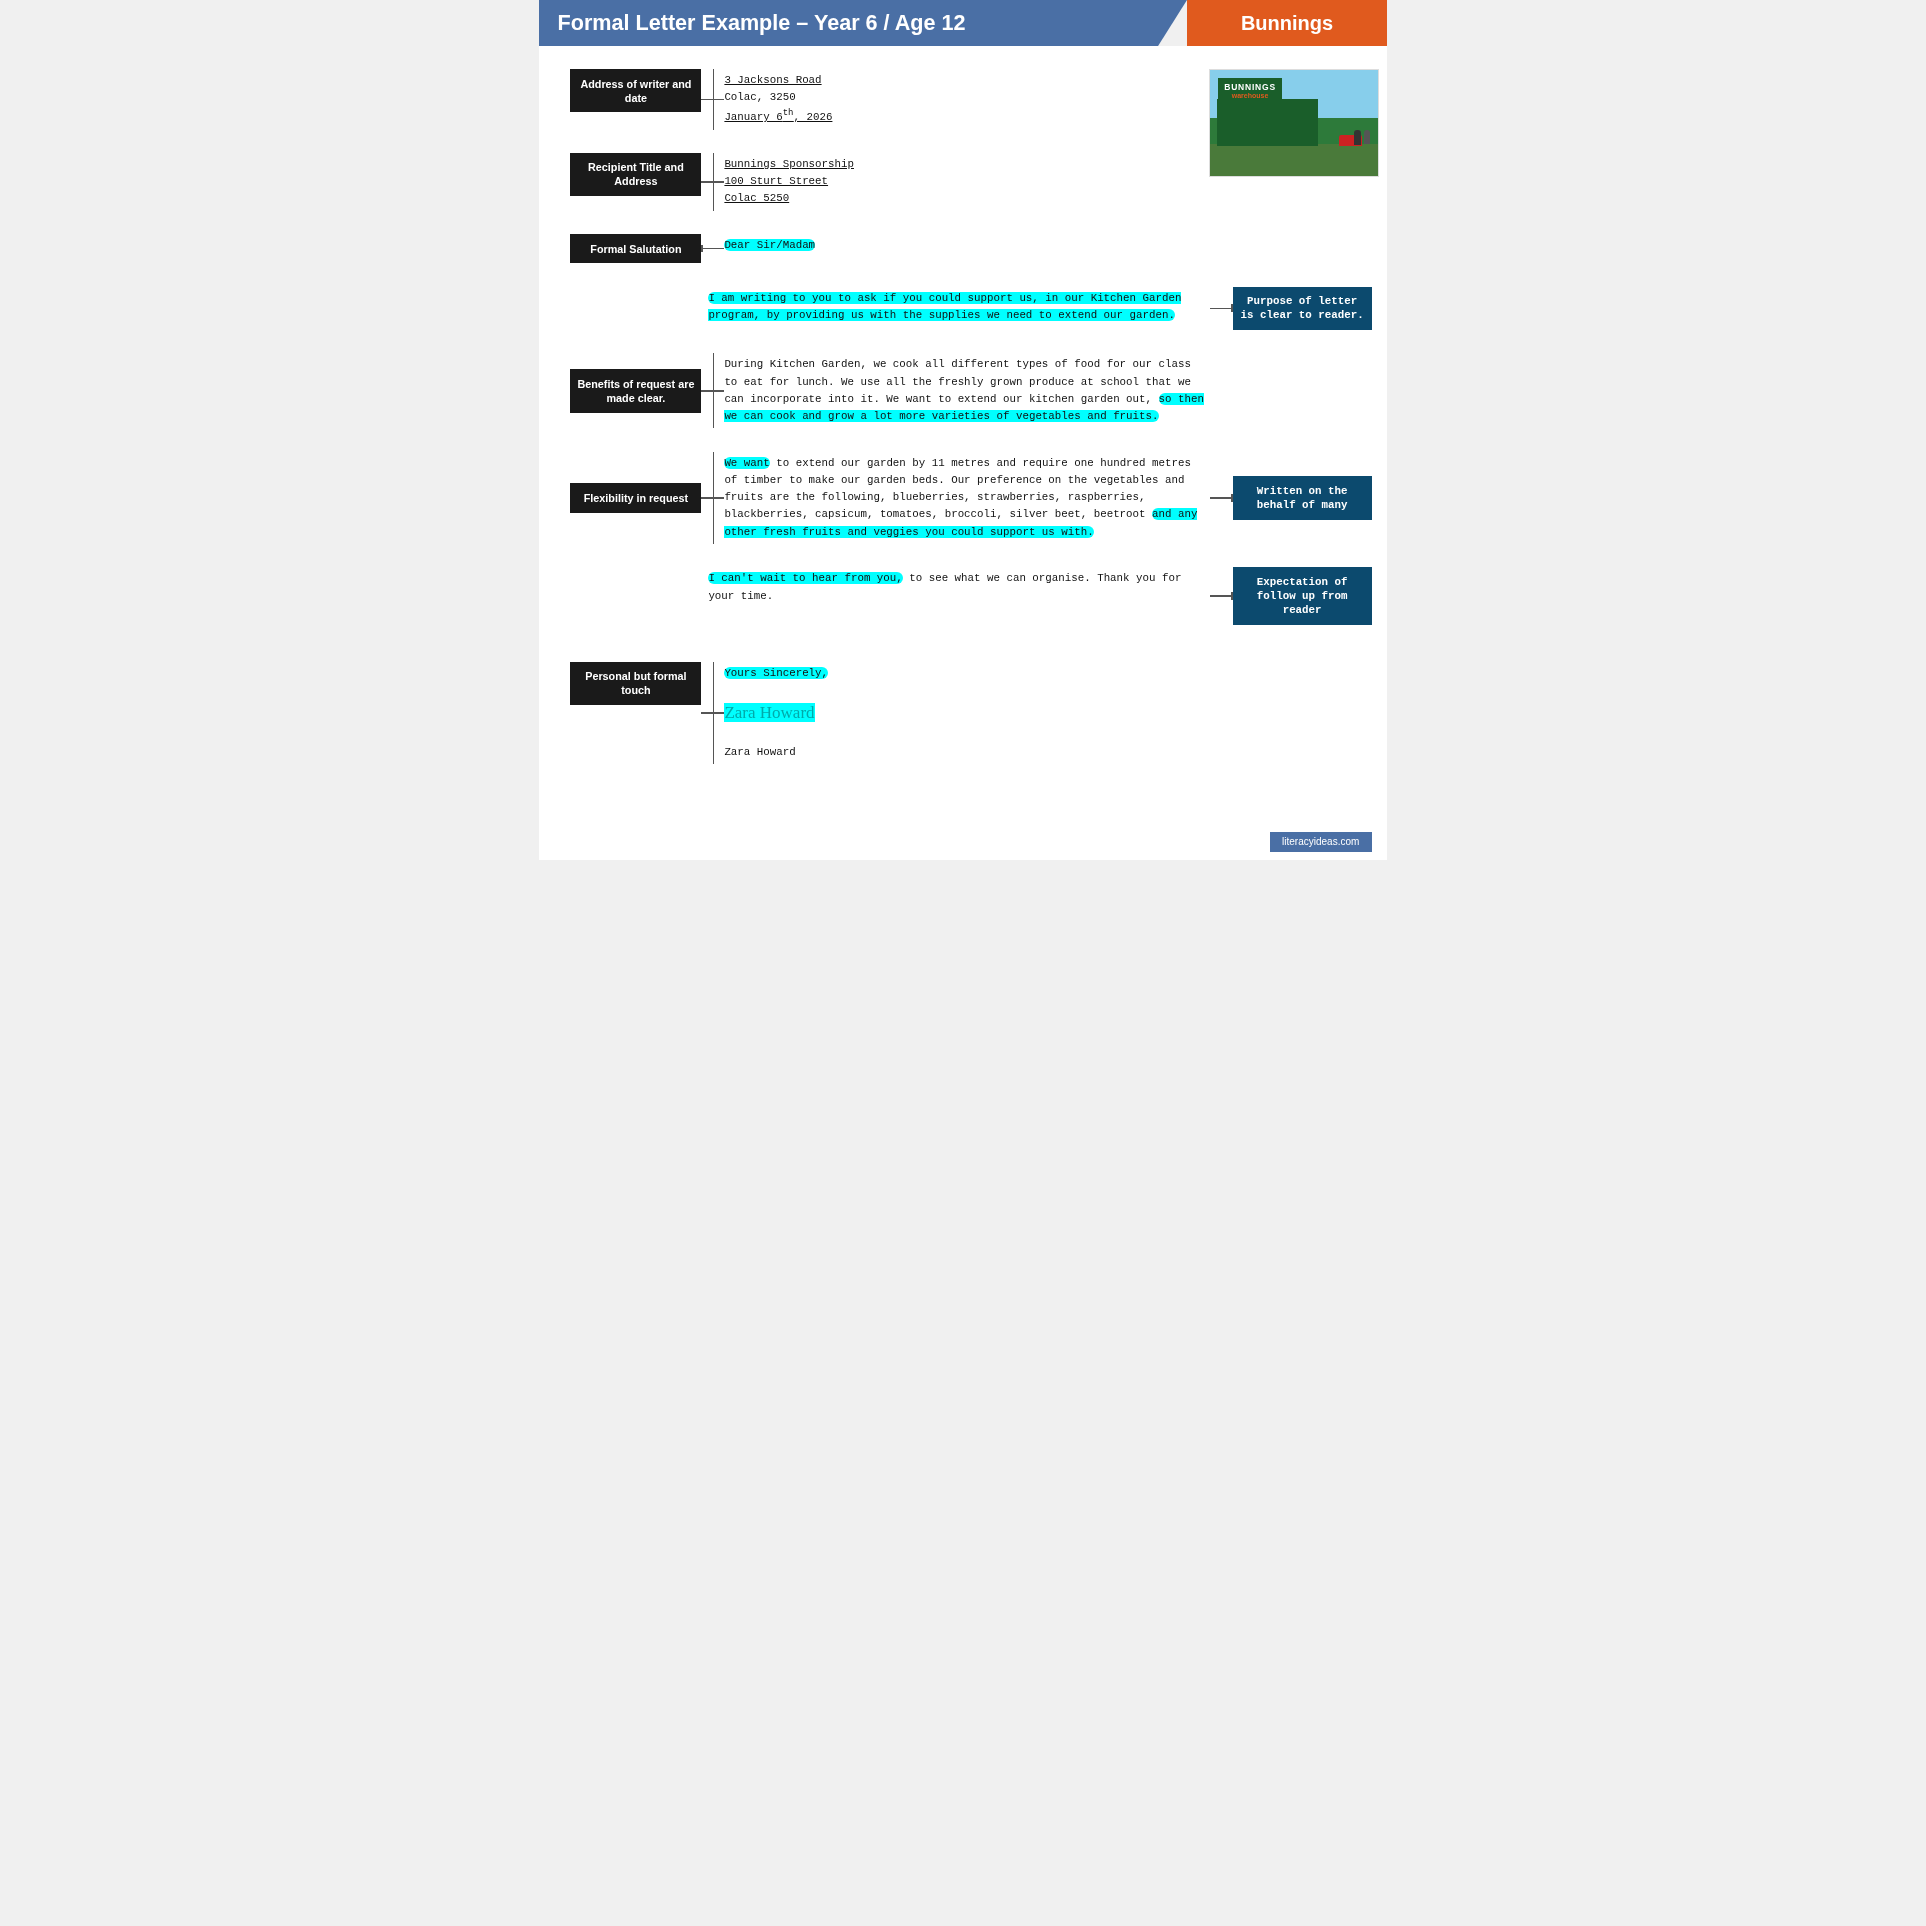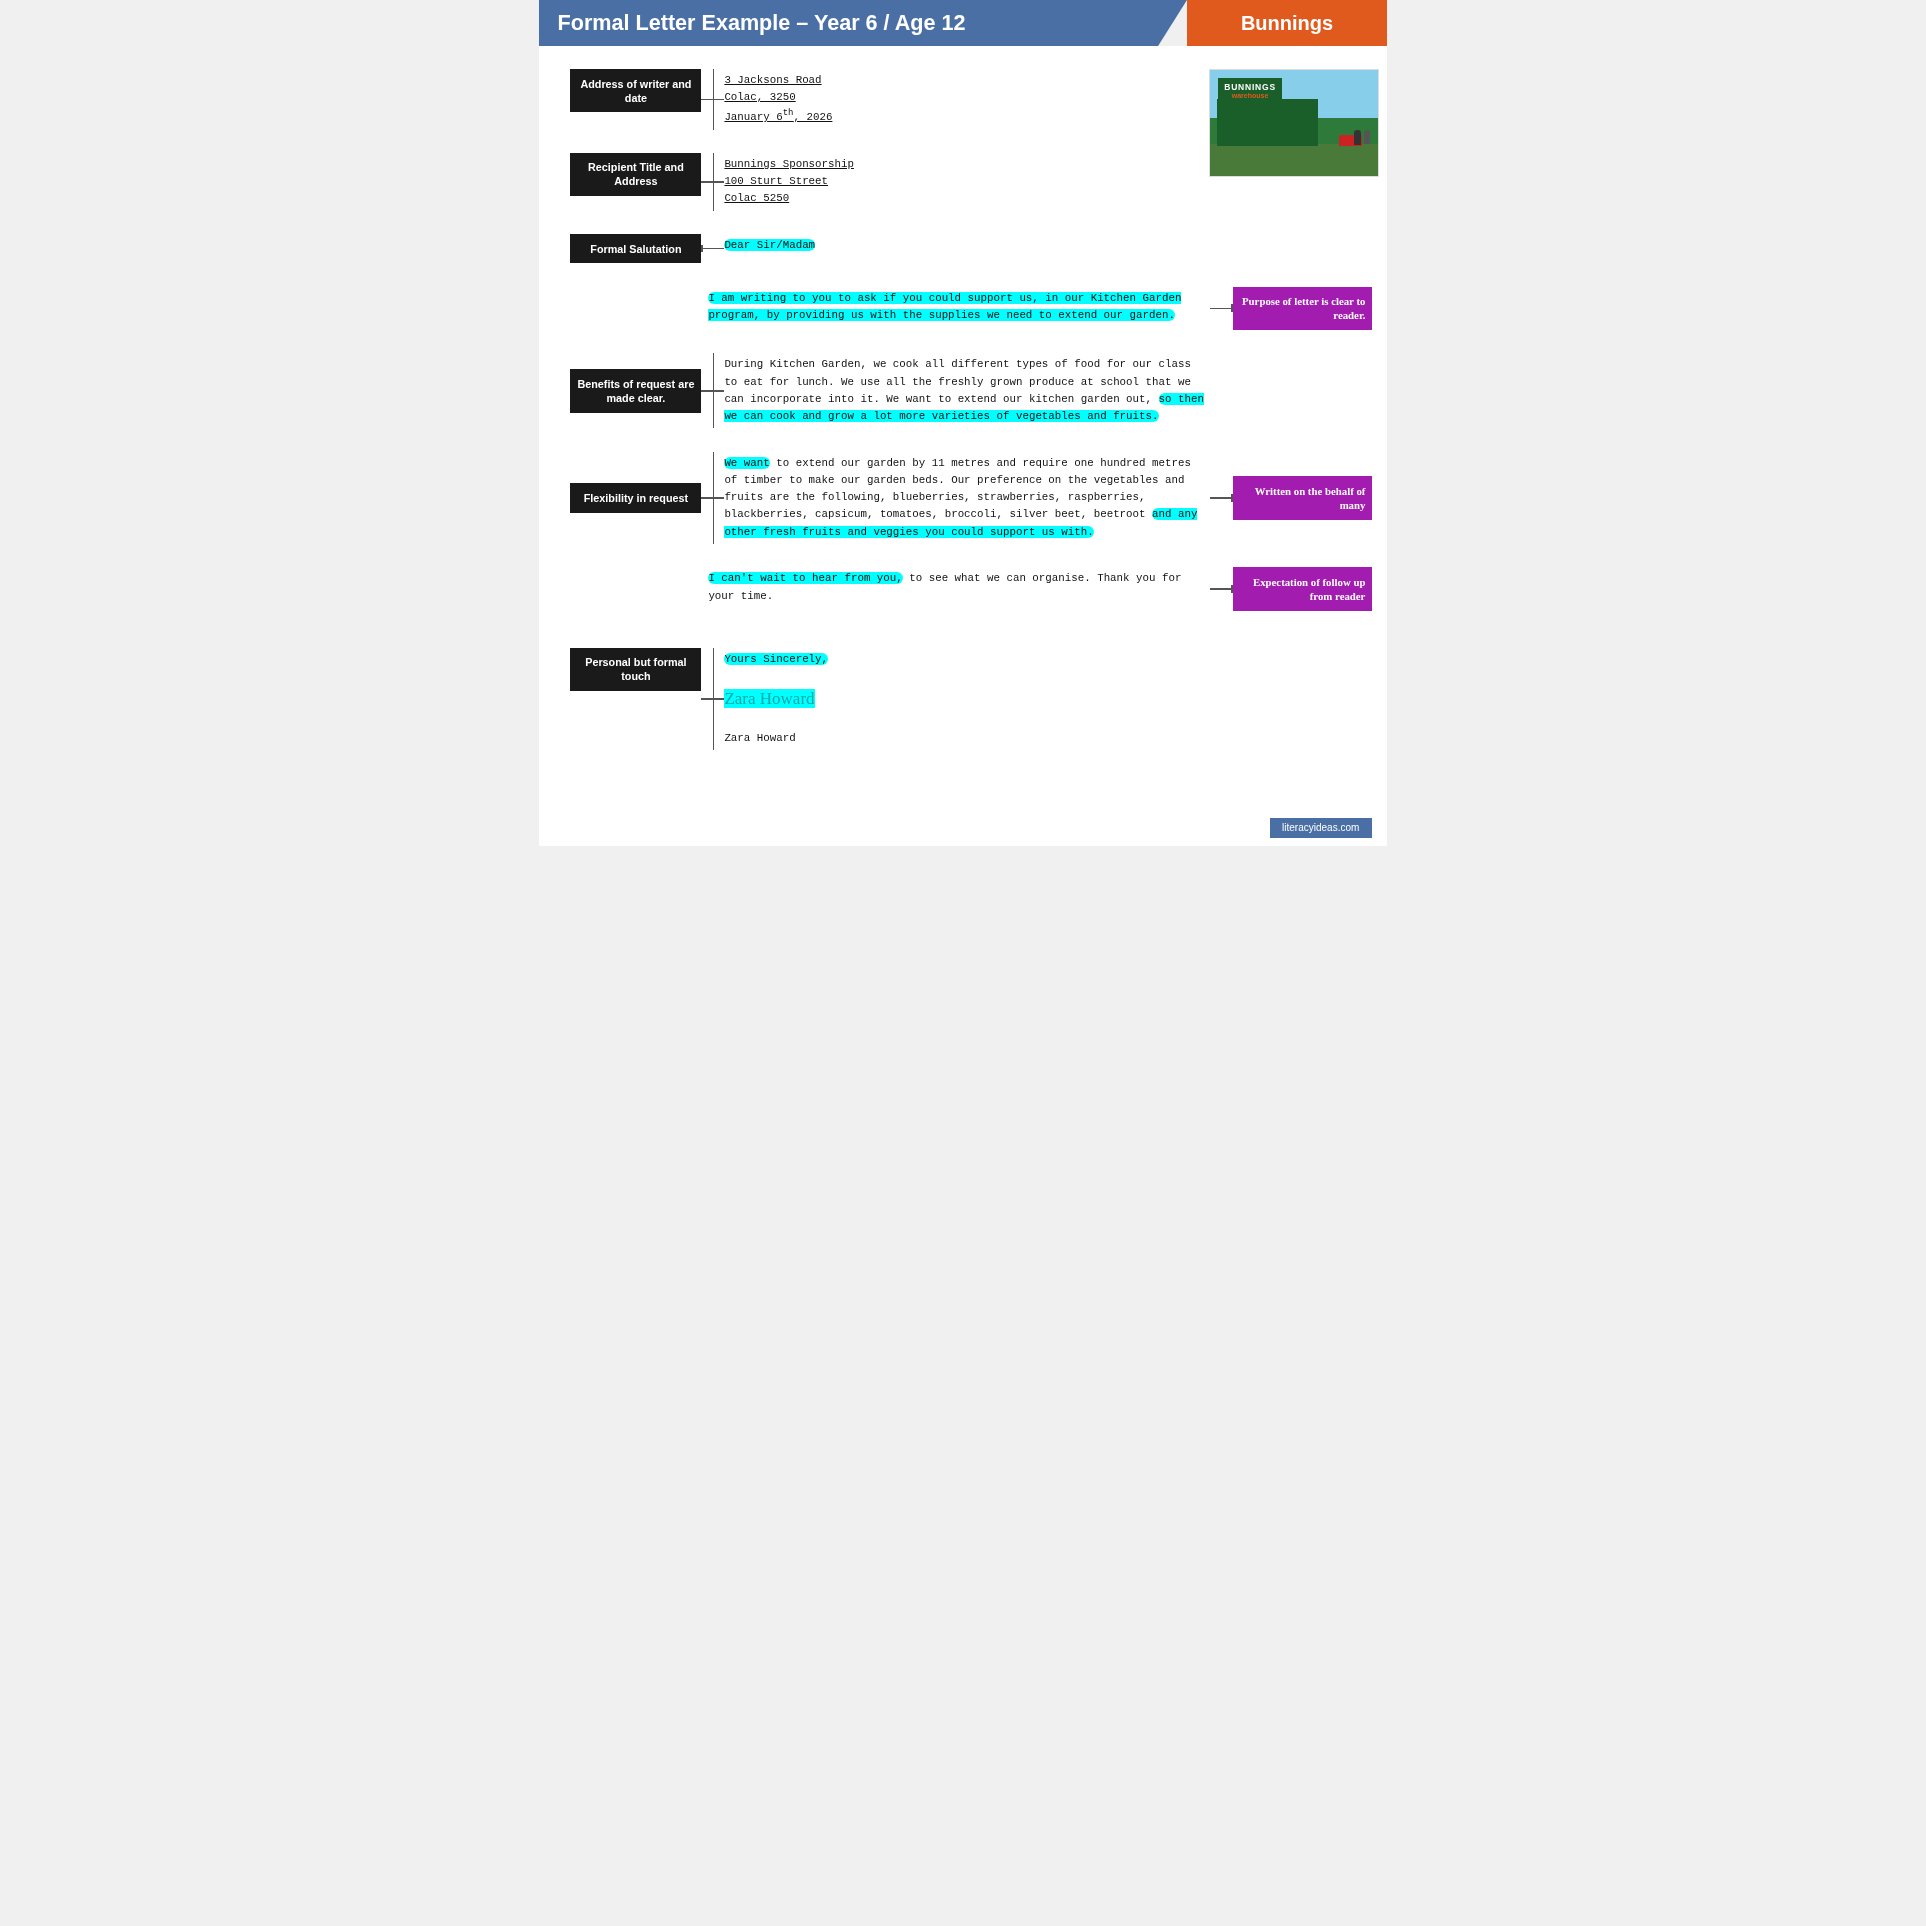--- a/index.html
+++ b/index.html
@@ -76,26 +76,26 @@
       font-weight: bold;
       text-align: center;
       padding: 7.7px 6.2px;
       line-height: 1.3;
       margin-left: 16px;
     }
 
     .label-right {
       width: 139px;
       min-width: 139px;
-      background: #a21caf;
-      color: white;
-      font-family: Liberation Serif, serif;
+      background: #0c4a6e;
+      color: white;
+      font-family: Liberation Mono, monospace;
       font-size: 10.8px;
       font-weight: bold;
-      text-align: right;
+      text-align: center;
       padding: 7.7px 6.2px;
       line-height: 1.3;
       align-self: center;
     }
 
     .connector {
       display: flex;
       align-items: center;
       width: 23px;
       min-width: 23px;
@@ -330,21 +330,21 @@
   </div>
 
   <div class="row">
     <div class="label-left">Address of writer and date</div>
     <div class="bracket-connector" style="align-self:stretch;min-width:23px;">
       <div class="bracket-connector-line"></div>
     </div>
     <div class="letter-content">
       <div class="letter-text">
         <span style="text-decoration:underline;">3 Jacksons Road</span><br>
-        <span style="text-decoration:underline;margin-top:20px;">Colac, 3250</span><br>
+        <span style="margin-top:20px;">Colac, 3250</span><br>
         <span style="text-decoration:underline;">
           <span>January 6</span><sup>th</sup><span>, 2026</span>
         </span>
       </div>
     </div>
     <div class="no-connector-right"></div>
     <div class="no-label-right"></div>
   </div>
 
   <div class="spacer"></div>

